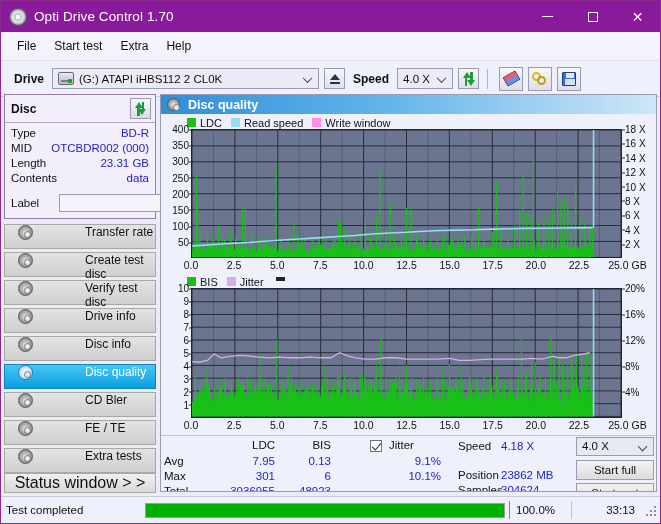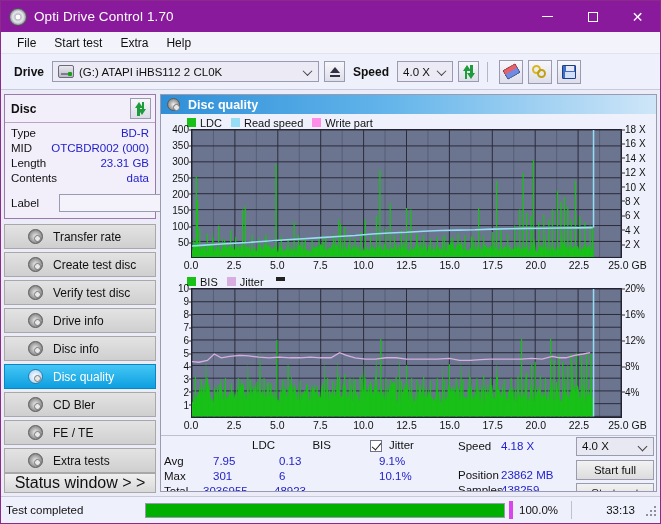--- a/index.html
+++ b/index.html
@@ -44,21 +44,21 @@
     width: 45px; height: 31px;
     display: flex; align-items: center; justify-content: center;
     color: #fff; font-size: 14px; line-height: 1;
   }
   .glyph-min { display:block; width:11px; height:1px; background:#fff; }
   .glyph-max { display:block; width:10px; height:10px; border:1.4px solid #fff; }
   .glyph-close { font-size: 15px; font-family: "DejaVu Sans", sans-serif; }
 
   
   #menubar {
-    height: 22px;
+    height: 29px;
     background: #f3f3fb;
     display: flex; align-items: center;
     padding-left: 7px;
     border-bottom: 1px solid #e2e2ee;
   }
   #menubar .mi {
     font-size: 12px; color: #111;
     padding: 2px 9px;
     white-space: nowrap;
   }
@@ -184,24 +184,25 @@
     border: 1px solid #8c8020;
     position: relative;
   }
   .cd-icon:after { content:""; position:absolute; left:5px; top:5px; width:5px; height:5px; border-radius:50%; background:#f4f4ee; border:1px solid #9a9a70; }
 
   .navlist { margin-top: 5px; display: flex; flex-direction: column; gap: 3px; }
   .navbtn {
     height: 25px;
     background: linear-gradient(#e3e3e3, #cfcfcf);
     border: 1px solid #a8a8a8;
-    display: flex; align-items: center;
-    padding-left: 23px;
+    display: flex; align-items: flex-start;
+    padding-left: 13px;
     font-size: 12px; color: #111;
     position: relative;
+    gap: 42px;
   }
   .navbtn.active {
     background: linear-gradient(#45c6f5, #0d9fe0);
     border-color: #0b84c0;
     color: #ffffff;
   }
   .navbtn .nlabel { margin-left: 10px; }
   .nav-icon {
     width: 15px; height: 15px; border-radius: 50%;
     background: radial-gradient(circle, #f2f2f2 0%, #bfbfbf 35%, #8f8f8f 70%, #6e6e6e 100%);
@@ -275,21 +276,21 @@
   
   #stats {
     border-top: 1px solid #c0c0d0;
     margin-top: 2px;
     flex: 1;
     position: relative;
     font-size: 11.5px;
     color: #111;
   }
   #stats .lbl { position: absolute; color: #111; }
-  #stats .val { position: absolute; color: #2222cc; }
+  #stats .val { position: absolute; color: #2222cc; text-align: right; }
   #stats .hdr { position: absolute; color: #111; text-align: right; }
   .chk {
     position: absolute; width: 12px; height: 12px;
     border: 1px solid #707088; background: #fff;
   }
   .chk:after {
     content:""; position:absolute; left:3px; top:0px; width:4px; height:8px;
     border-right: 1.6px solid #222; border-bottom: 1.6px solid #222;
     transform: rotate(40deg);
   }
@@ -316,21 +317,21 @@
     border-top: 1px solid #c9c9dd;
     display: flex; align-items: center;
   }
   #statusbar .stext { font-size: 11.5px; color: #111; padding-left: 5px; width: 140px; }
   #progress-outer {
     flex: 1; height: 15px; margin: 0 4px;
     border: 1px solid #9a9ab0; background: #e8e8f0;
     position: relative; overflow:hidden;
   }
   #progress-fill { position:absolute; left:0; top:0; bottom:0; background:#00b000; }
-  #pct { width: 62px; font-size: 11.5px; color:#111; border-left:4px solid #d946ef; padding-left:6px; height:18px; line-height:18px;}
+  #pct { width: 62px; font-size: 11.5px; color:#111; border-left:1px solid #d946ef; padding-left:6px; height:18px; line-height:18px;}
   #elapsed { width: 72px; font-size: 11.5px; color:#111; border-left:1px solid #c0c0d0; text-align:right; padding-right:8px; height:18px; line-height:18px;}
   #grip { width:14px; height:14px; margin-right:3px; position:relative; }
   #grip:before{content:"";position:absolute;right:1px;bottom:1px;width:2px;height:2px;background:#909098;box-shadow:-4px 0 #909098,-8px 0 #909098,0 -4px #909098,-4px -4px #909098,0 -8px #909098;}
 </style>
 </head>
 <body>
 
 <div id="app">
 
   <div id="titlebar">
@@ -481,21 +482,21 @@
         <span class="ptitle">Disc quality</span>
       </div>
 
       <div class="chart-block">
         <div class="legend">
           <span class="sw" id="lg0sw" style="background: rgb(24, 192, 24);"></span>
           <span class="lt">LDC</span>
           <span class="sw" id="lg1sw" style="background: rgb(150, 220, 242);"></span>
           <span class="lt">Read speed</span>
           <span class="sw" id="lg2sw" style="background: rgb(255, 140, 232);"></span>
-          <span class="lt">Write part</span>
+          <span class="lt">Write window</span>
         </div>
         <div class="chart-wrap">
           <div class="yaxis" id="yax-top-l">
               <span class="ytick" style="top: 0%; text-align: right;">400<span class="tickmark" style="top: 50%;"></span></span>
               <span class="ytick" style="top: 12.5%;">350<span class="tickmark" style="top: 50%;"></span></span>
               <span class="ytick" style="top: 25%;">300<span class="tickmark" style="top: 50%;"></span></span>
               <span class="ytick" style="top: 37.5%;">250<span class="tickmark" style="top: 50%;"></span></span>
               <span class="ytick" style="top: 50%;">200<span class="tickmark" style="top: 50%;"></span></span>
               <span class="ytick" style="top: 62.5%;">150<span class="tickmark" style="top: 50%;"></span></span>
               <span class="ytick" style="top: 75%;">100<span class="tickmark" style="top: 50%;"></span></span>
@@ -814,21 +815,21 @@
         <span class="val" style="left:113px;top:49px;width:57px">48923</span>
 
         <span class="val" style="left:218px;top:19px;width:62px">9.1%</span>
         <span class="val" style="left:218px;top:34px;width:62px">10.1%</span>
 
         <span class="lbl" style="left:297px;top:4px">Speed</span>
         <span class="val" style="left:340px;top:4px;width:70px;text-align:left">4.18 X</span>
         <span class="lbl" style="left:297px;top:33px">Position</span>
         <span class="val" style="left:340px;top:33px;width:80px;text-align:left">23862 MB</span>
         <span class="lbl" style="left:297px;top:48px">Samples</span>
-        <span class="val" style="left:340px;top:48px;width:80px;text-align:left">438259</span>
+        <span class="val" style="left:340px;top:48px;width:80px;text-align:left">304624</span>
 
         <span class="scombo" style="left:415px;top:1px;width:78px">
           <span>4.0 X</span>
           <span class="chev"></span>
         </span>
         <span class="sbtn" style="left:415px;top:24px;width:78px;height:20px">Start full</span>
         <span class="sbtn" style="left:415px;top:47px;width:78px;height:20px">Start part</span>
       </div>
     </div>
   </div>

